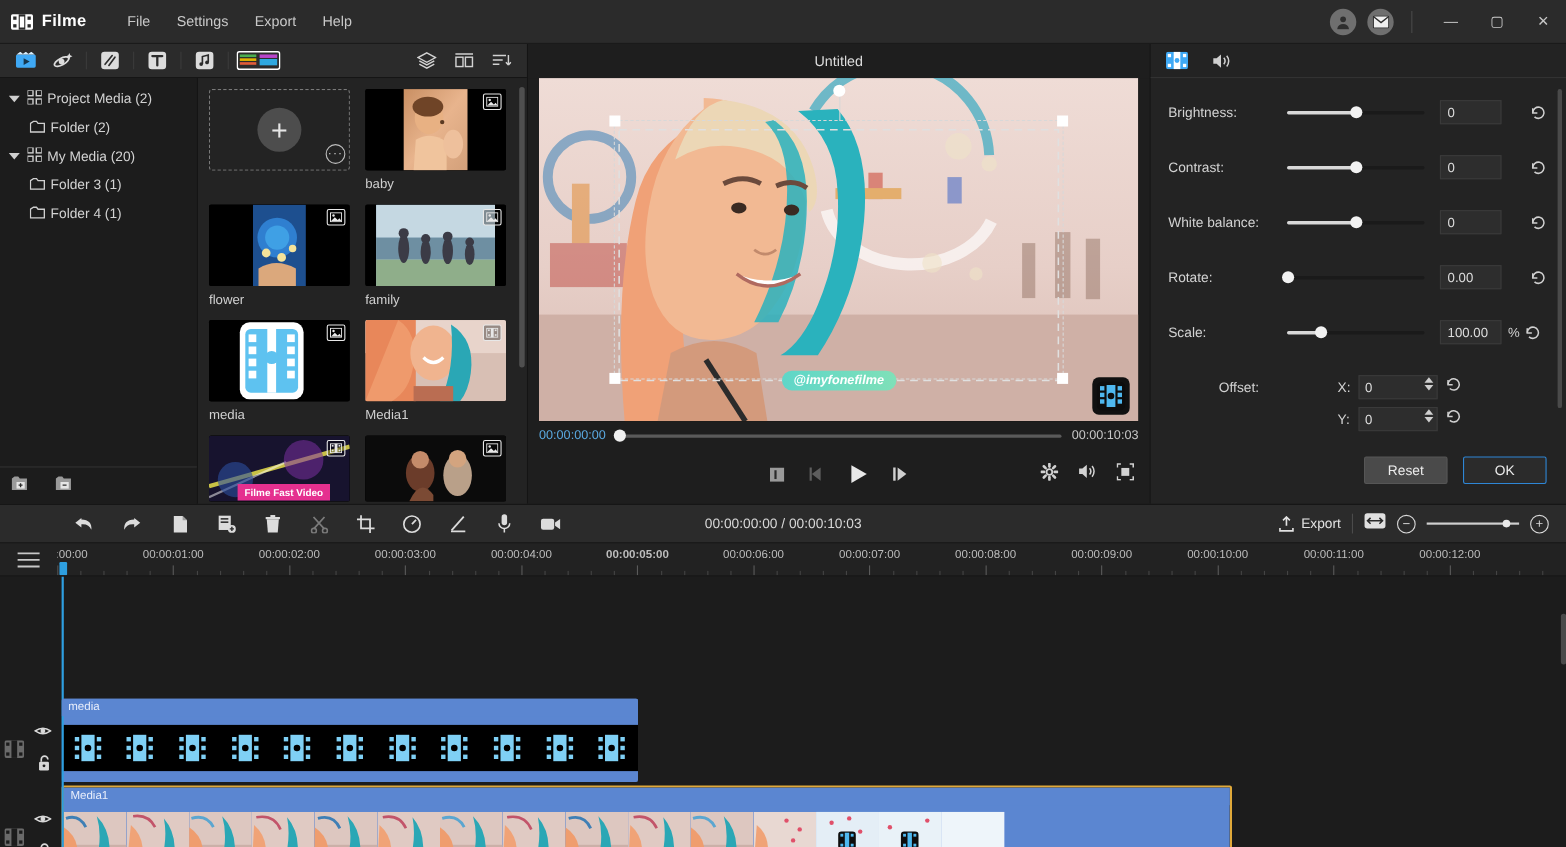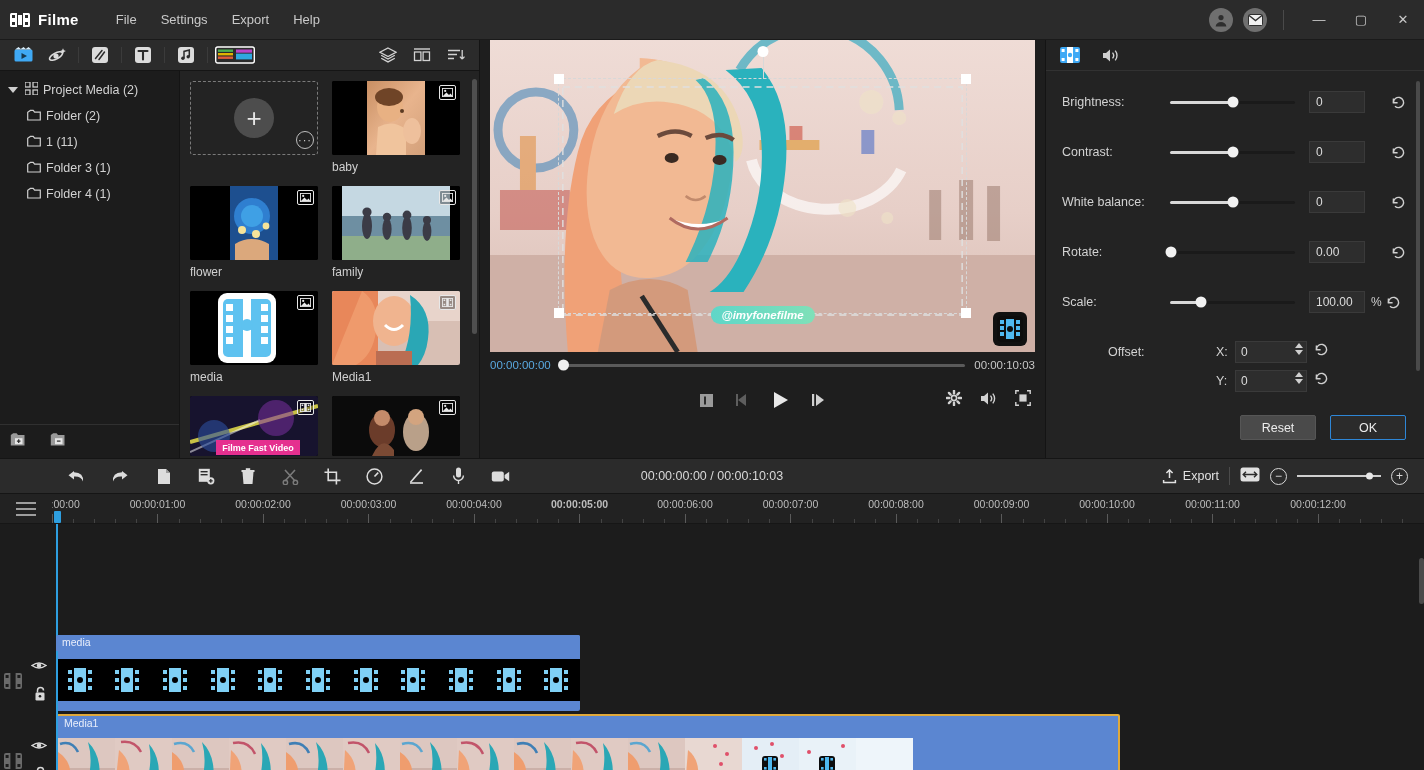--- a/index.html
+++ b/index.html
@@ -325,30 +325,35 @@
           <div class="tree-row">
             <span class="indent"></span>
             <span>
               <svg width="14" height="12" viewBox="0 0 14 12">
                   <path d="M0.7 3.2 V11 H13.3 V3.2 H7.6 L6.2 1.4 H3.4 Z" fill="none" stroke="#cfcfcf" stroke-width="1.2"></path>
                 </svg>
             </span>
             <span>Folder (2)</span>
           </div>
 
-
           <div class="tree-row">
-            <span class="indent"></span>
+            <span class="tw">
+                <span class="caret"></span>
+              </span>
             <span>
-              <svg width="14" height="12" viewBox="0 0 14 12">
-                  <path d="M0.7 3.2 V11 H13.3 V3.2 H7.6 L6.2 1.4 H3.4 Z" fill="none" stroke="#cfcfcf" stroke-width="1.2"></path>
+              <svg width="13" height="13" viewBox="0 0 13 13">
+                  <rect x="0" y="0" width="5" height="5" fill="none" stroke="#cfcfcf" stroke-width="1.3"></rect>
+                  <rect x="8" y="0" width="5" height="5" fill="none" stroke="#cfcfcf" stroke-width="1.3"></rect>
+                  <rect x="0" y="8" width="5" height="5" fill="none" stroke="#cfcfcf" stroke-width="1.3"></rect>
+                  <rect x="8" y="8" width="5" height="5" fill="none" stroke="#cfcfcf" stroke-width="1.3"></rect>
                 </svg>
             </span>
-            <span>1 (11)</span>
+            <span>My Media (20)</span>
           </div>
+
 
 
           <div class="tree-row">
             <span class="indent"></span>
             <span>
               <svg width="14" height="12" viewBox="0 0 14 12">
                   <path d="M0.7 3.2 V11 H13.3 V3.2 H7.6 L6.2 1.4 H3.4 Z" fill="none" stroke="#cfcfcf" stroke-width="1.2"></path>
                 </svg>
             </span>
             <span>Folder 3 (1)</span>
@@ -577,20 +582,21 @@
             </div>
           </div>
 
         </div>
         <div class="vscroll"></div>
       </div>
     </div>
   </div>
 
   <div class="preview">
+    <div class="ptitle">Untitled</div>
     <div class="pstage">
       <svg class="pcanvas" width="100%" height="100%" viewBox="0 0 546 312" preserveAspectRatio="none">
         <defs>
           <linearGradient id="sky" x1="0" y1="0" x2="0" y2="1">
             <stop offset="0" stop-color="#efdcd6"></stop>
               <stop offset="0.55" stop-color="#e7cfc8"></stop>
               <stop offset="1" stop-color="#d8bdb4"></stop>
           </linearGradient>
         </defs>
         <rect width="546" height="312" fill="url(#sky)"></rect>

